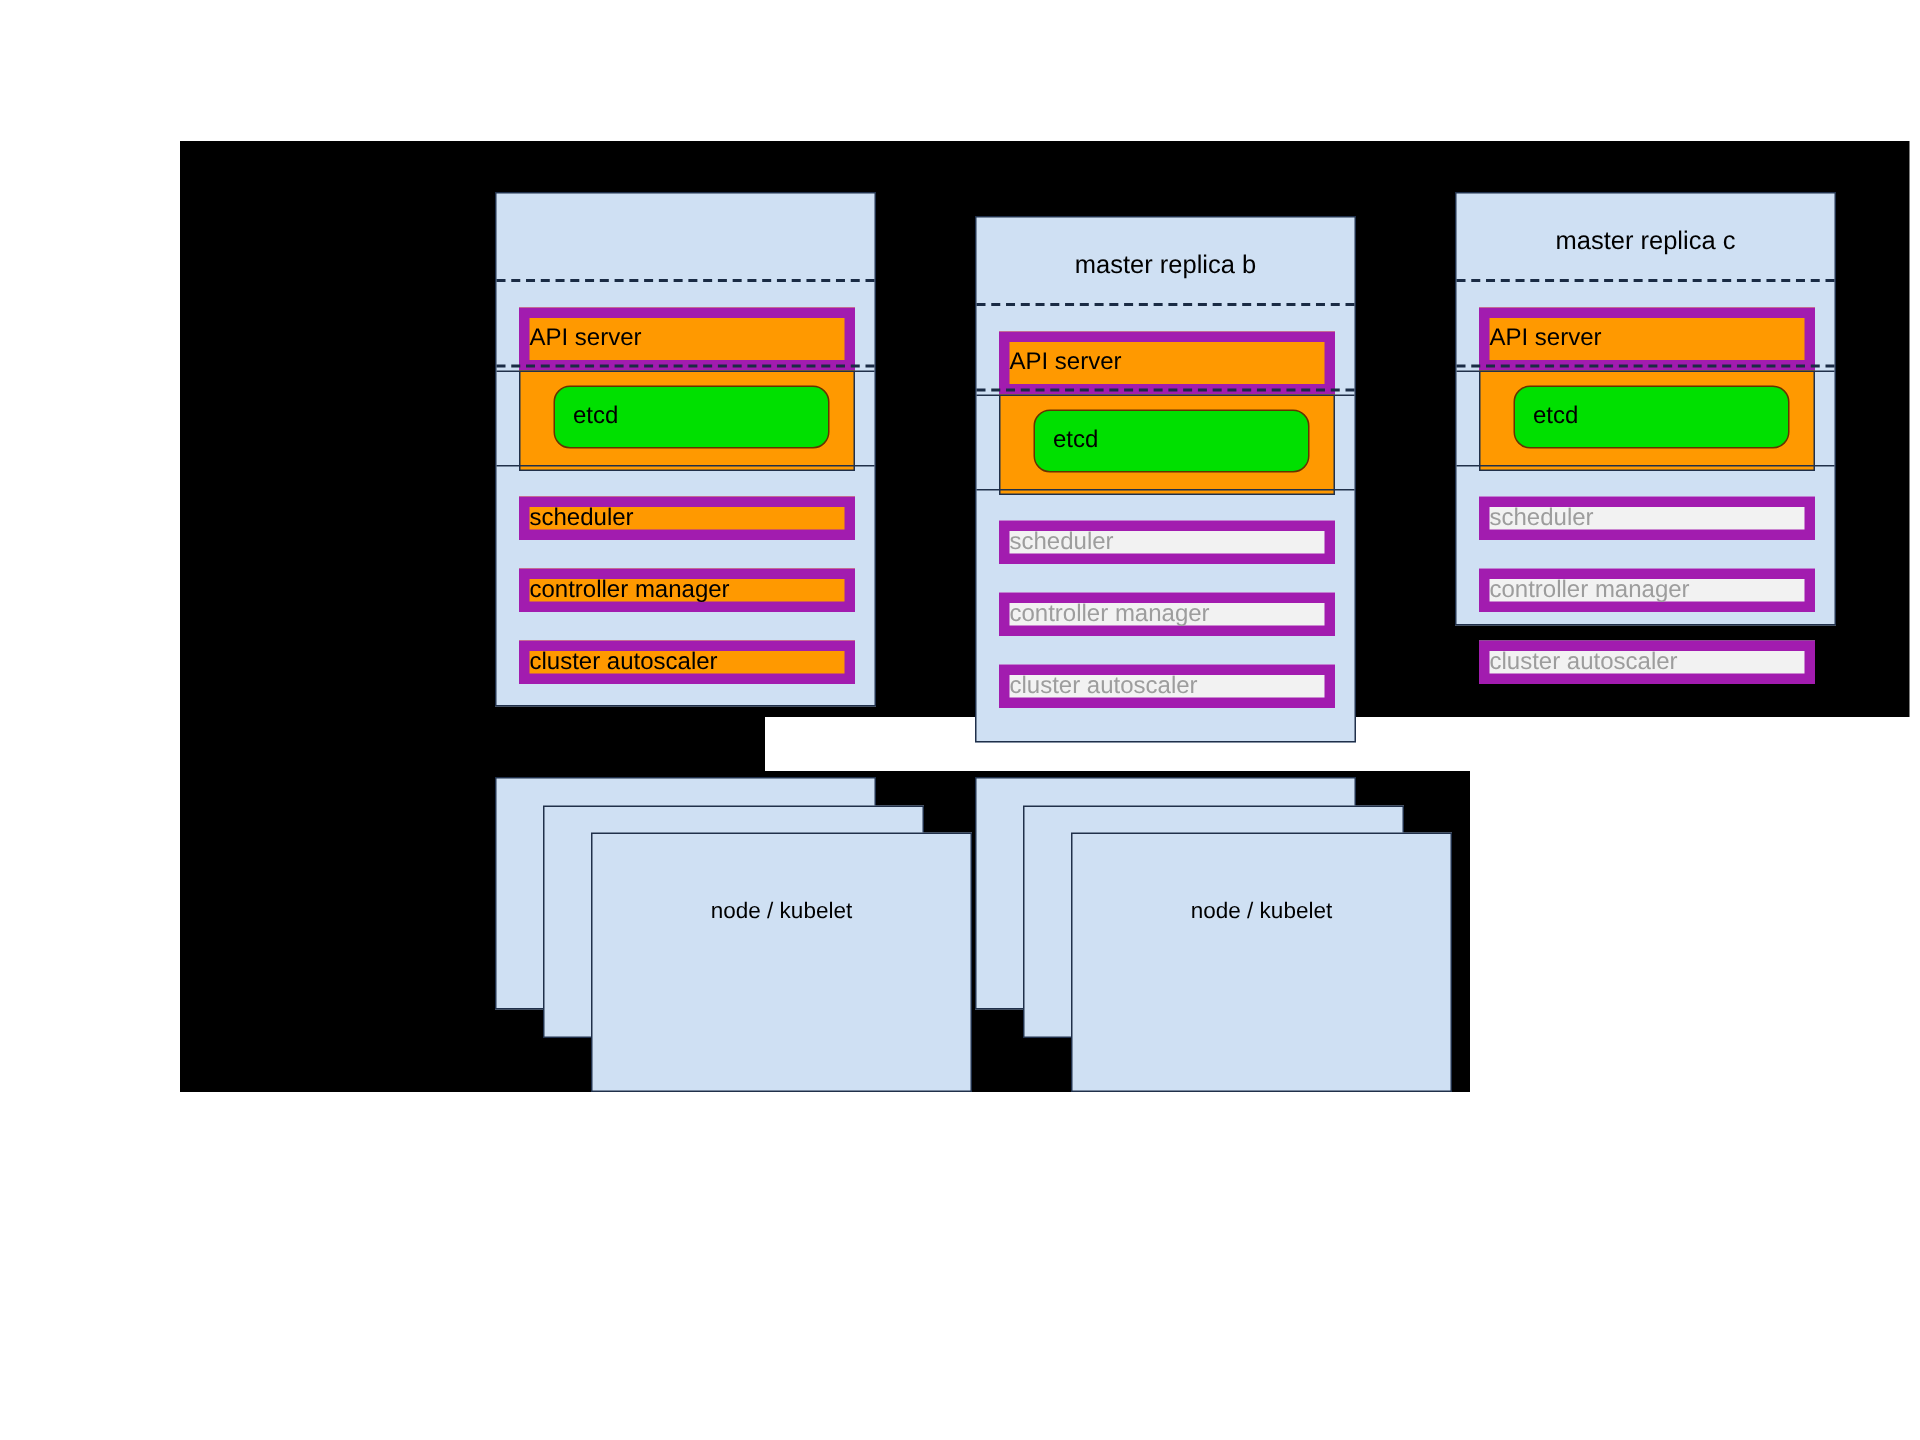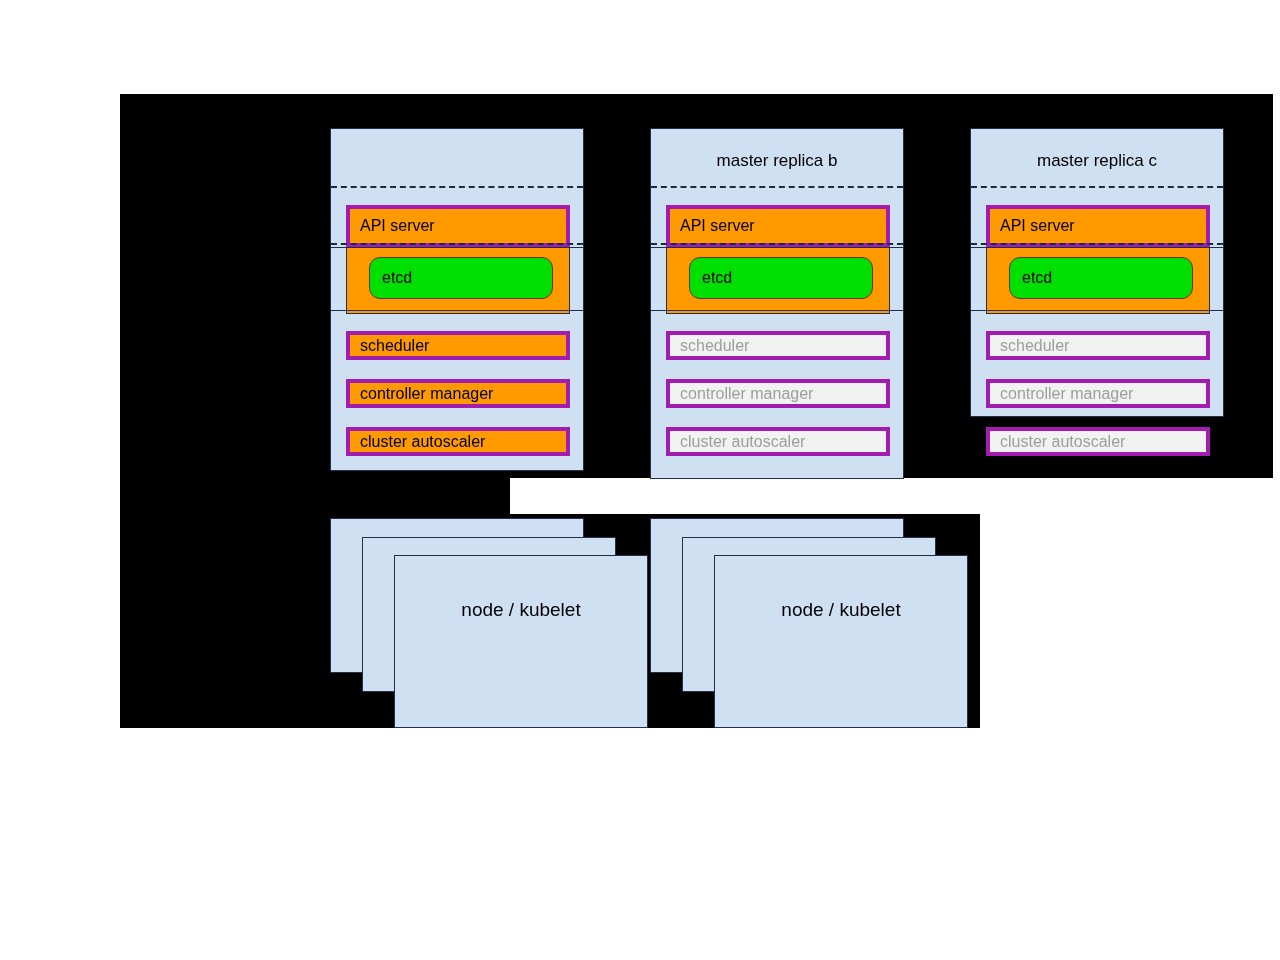--- a/index.html
+++ b/index.html
@@ -65,26 +65,25 @@
     left: 0;
     right: 0;
     border-top: 1px solid #20304a;
     height: 0;
   }
 
   
   .comp {
     position: absolute;
     box-sizing: border-box;
-    border: 4px solid #a21caf;
+    border: 7px solid #a21caf;
     font-size: 16px;
     line-height: 1.1;
     display: flex;
     align-items: center;
-    padding-left: 10px;
   }
   .comp.active {
     background: #ff9900;
     color: #000000;
   }
   .comp.inactive {
     background: #f2f2f2;
     color: #9d9d9d;
   }
 
@@ -112,21 +111,21 @@
   
   .node-layer {
     position: absolute;
     box-sizing: border-box;
     background: #cfe0f3;
     border: 1px solid #20304a;
   }
   .node-label {
     position: absolute;
     text-align: center;
-    font-size: 19px;
+    font-size: 15px;
     color: #000000;
   }
 </style>
 </head>
 <body>
 
 <div id="canvas">
 
   <div class="backdrop" style="left:120px; top:94px; width:1153px; height:384px;"></div>
 
@@ -153,21 +152,21 @@
 
     <div class="solid-line" style="top:181px;"></div>
 
     <div class="comp active" style="left:15px; top:202px; width:224px; height:29px;">scheduler</div>
 
     <div class="comp active" style="left:15px; top:250px; width:224px; height:29px;">controller manager</div>
 
     <div class="comp active" style="left:15px; top:298px; width:224px; height:29px;">cluster autoscaler</div>
   </div>
 
-  <div class="replica" style="left:650px; top:128px; width:254px; height:351px;">
+  <div class="replica" style="left:650px; top:144px; width:254px; height:351px;">
 
     <div class="replica-title">master replica b</div>
 
     <div class="dash-line" style="top:57px;"></div>
 
     <div class="comp active" style="left:15px; top:76px; width:224px; height:42px;">API server</div>
 
     <div class="dash-line" style="top:114px;"></div>
 
     <div class="solid-line" style="top:118px;"></div>

